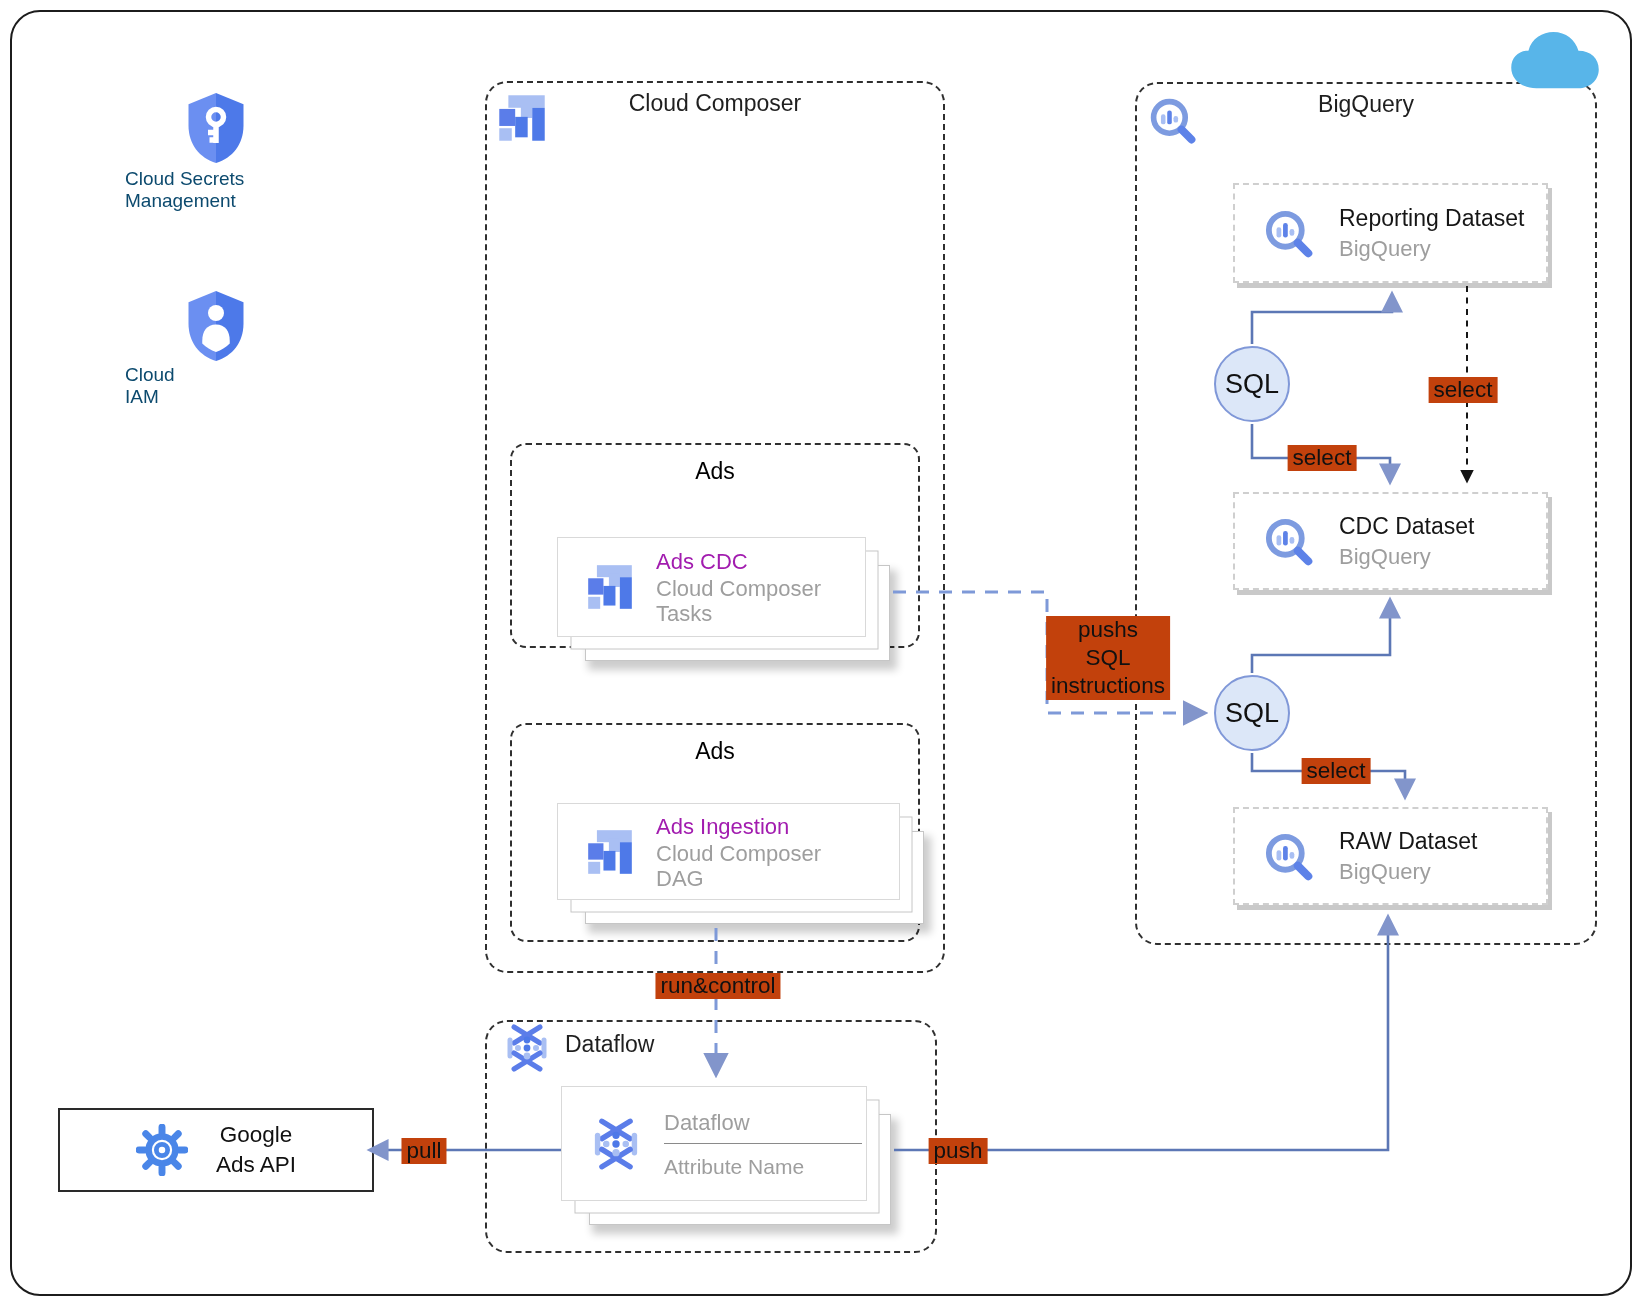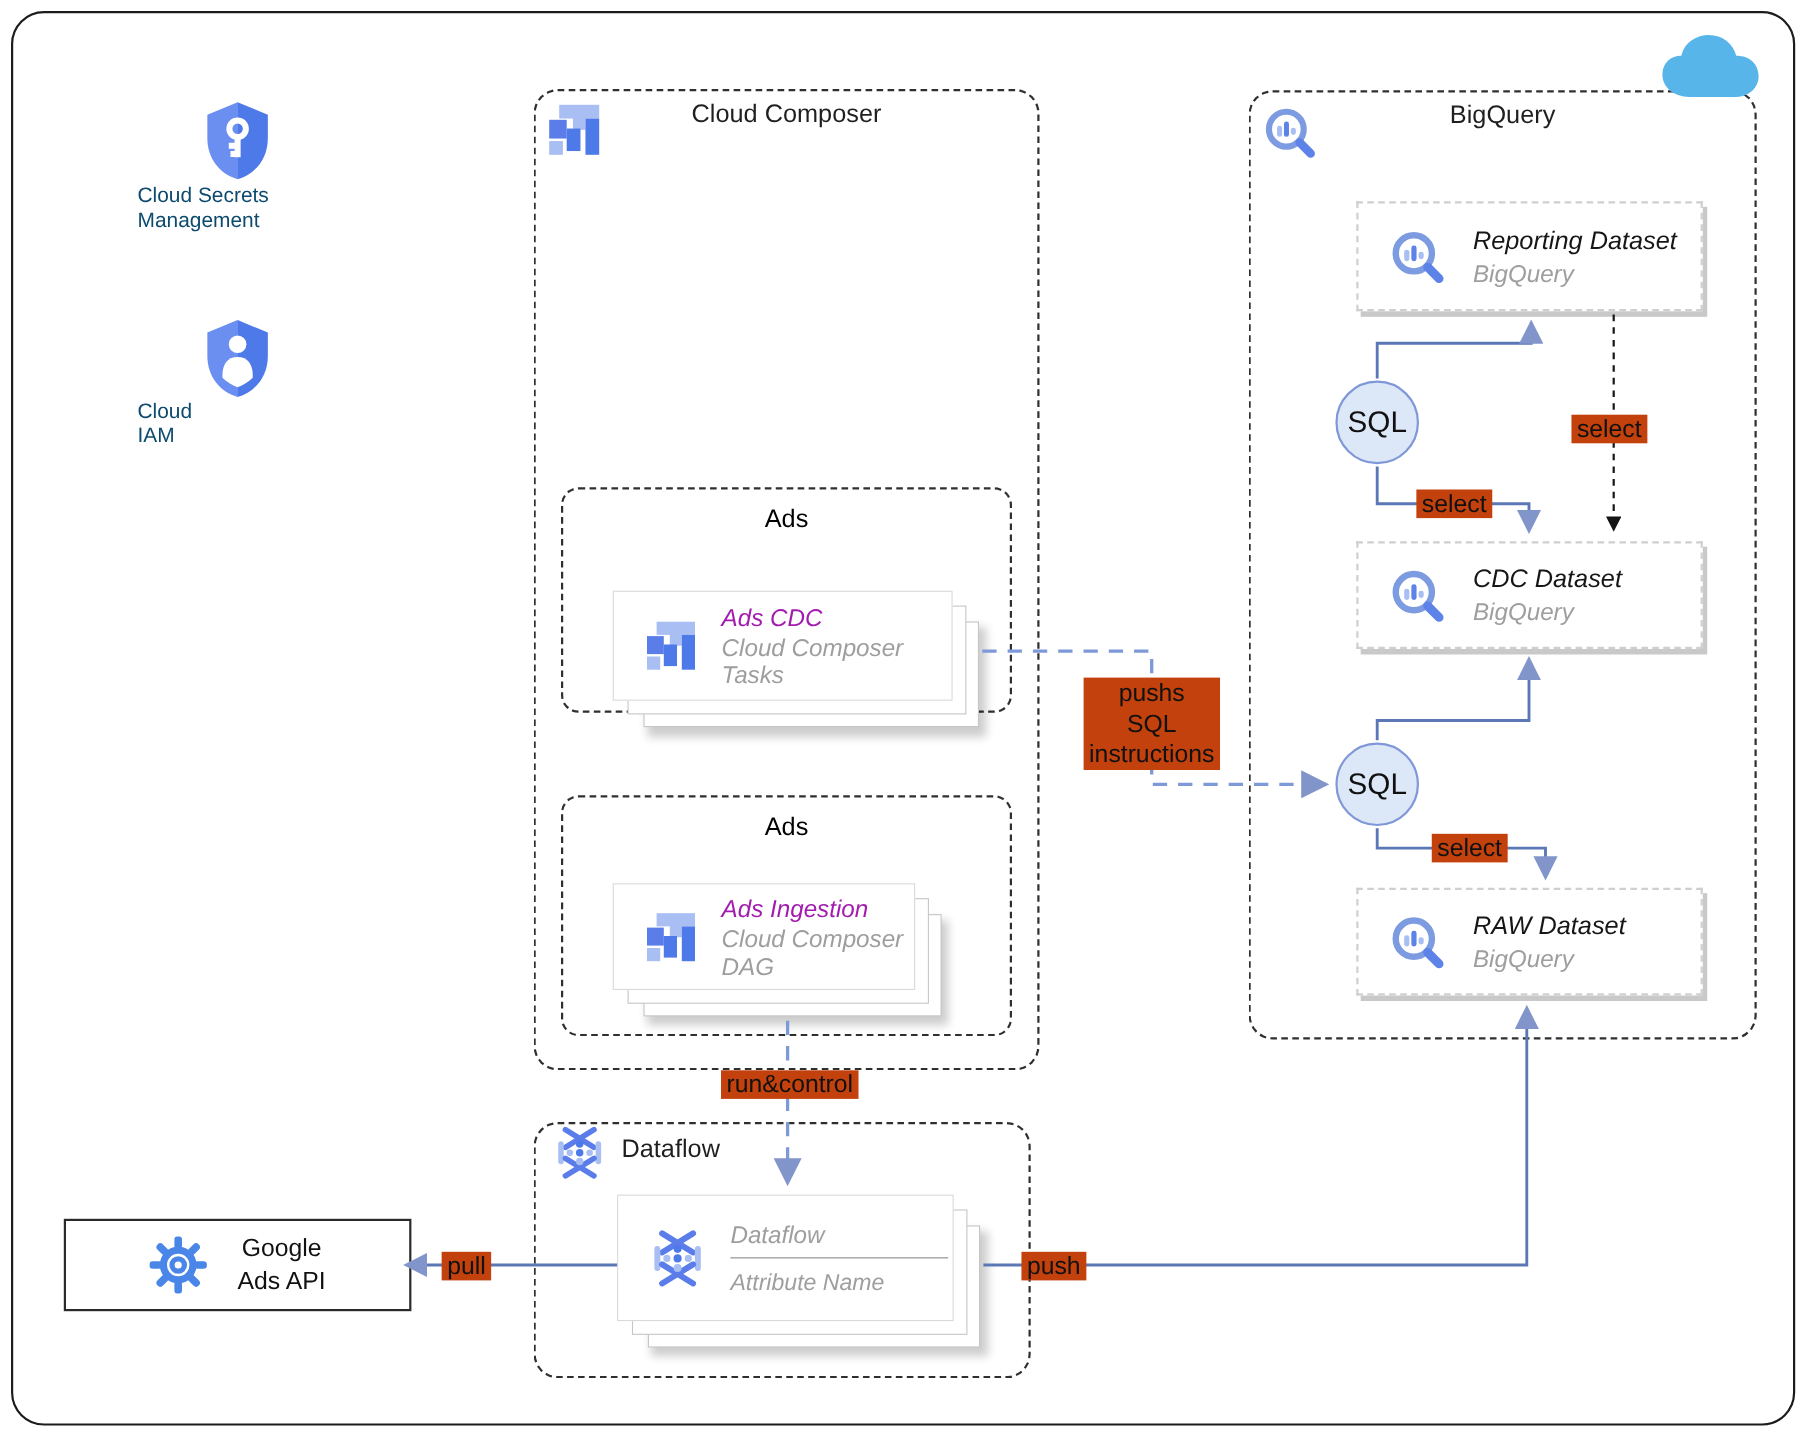--- a/index.html
+++ b/index.html
@@ -43,21 +43,21 @@
   .solid-box { position:absolute; left:58px; top:1108px; width:316px; height:84px;
     border:2.5px solid #2a2a2a; background:#ffffff; display:flex; align-items:center;
     justify-content:center; gap:28px; z-index:4; }
   .solid-box-label { font-size:22.5px; line-height:30px; color:#111; text-align:center; }
 
   .divider { border-top:1.5px solid #8a8a8a; width:198px; margin:9px 0 11px 0; }
   .attr { font-size:21px; color:#9e9e9e; }
 
   svg.icon { display:block; }
   .connectors { position:absolute; left:0; top:0; z-index:5; pointer-events:none; }
-  .card-z { z-index:3;font-style:italic; }
+  .card-z { z-index:3; }
 </style>
 </head>
 <body>
 
 <div class="canvas">
   <div class="outer-border"></div>
 
   <svg width="0" height="0" style="position:absolute">
     <defs>
       <linearGradient id="shgrad" x1="0" y1="0" x2="1" y2="0">
@@ -118,21 +118,21 @@
       <div class="stack-sub">Cloud Composer</div>
       <div class="stack-sub">Tasks</div>
     </div>
   </div>
 
   <div class="subbox" style="left:510px;top:723px;width:410px;height:219px">
     <div class="dag-title" style="top:12px">
       <div>Ads</div>
     </div>
   </div>
-  <div class="stack-card card-z" style="left:557px;top:803px;width:275px;height:97px">
+  <div class="stack-card card-z" style="left:557px;top:803px;width:343px;height:97px">
     <svg class="icon" width="48" height="48" viewBox="0 0 22 22">
       <rect x="5" y="1" width="16" height="5.5" fill="#A9BFF3"></rect>
         <rect x="10.5" y="5" width="5" height="6" fill="#A9BFF3"></rect>
       <rect x="1" y="15.5" width="5.5" height="5.5" fill="#A9BFF3"></rect>
         <rect x="1" y="7" width="7" height="7.5" fill="#5B7DE9"></rect>
       <rect x="8" y="10.5" width="5.5" height="9" fill="#4E79E8"></rect>
         <rect x="15.5" y="6.5" width="5.5" height="14.5" fill="#4E79E8"></rect>
     </svg>
     <div>
       <div class="stack-title">Ads Ingestion</div>
@@ -280,21 +280,21 @@
 
     <path d="M893 592 H1047 V713 H1202" fill="none" stroke="#7e99d8" stroke-width="3" stroke-dasharray="13 10" marker-end="url(#arrB)"></path>
 
     <path d="M716 928 V1072" fill="none" stroke="#7e99d8" stroke-width="3" stroke-dasharray="13 10" marker-end="url(#arrB)"></path>
 
     <path d="M561 1150 H372" fill="none" stroke="#5c77b5" stroke-width="2.6" marker-end="url(#arrB)"></path>
 
     <path d="M894 1150 H1388 V919" fill="none" stroke="#5c77b5" stroke-width="2.6" marker-end="url(#arrB)"></path>
   </svg>
 
-  <div class="edge-label" style="left:1047px;top:658px;line-height:28px">
+  <div class="edge-label" style="left:1108px;top:658px;line-height:28px">
     <div>pushs</div>
     <div>SQL</div>
     <div>instructions</div>
   </div>
   <div class="edge-label" style="left:1322px;top:458px">select</div>
   <div class="edge-label" style="left:1463px;top:390px">select</div>
   <div class="edge-label" style="left:1336px;top:771px">select</div>
   <div class="edge-label" style="left:718px;top:986px">run&amp;control</div>
   <div class="edge-label" style="left:424px;top:1151px">pull</div>
   <div class="edge-label" style="left:958px;top:1151px">push</div>

